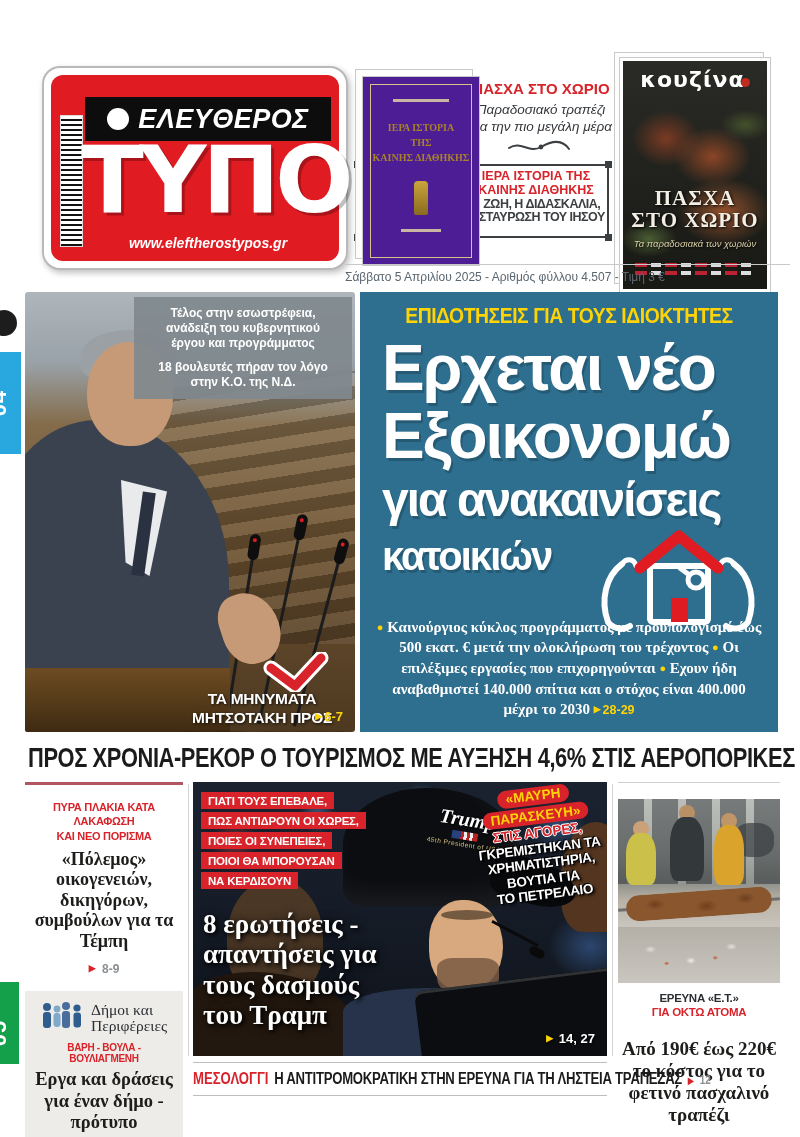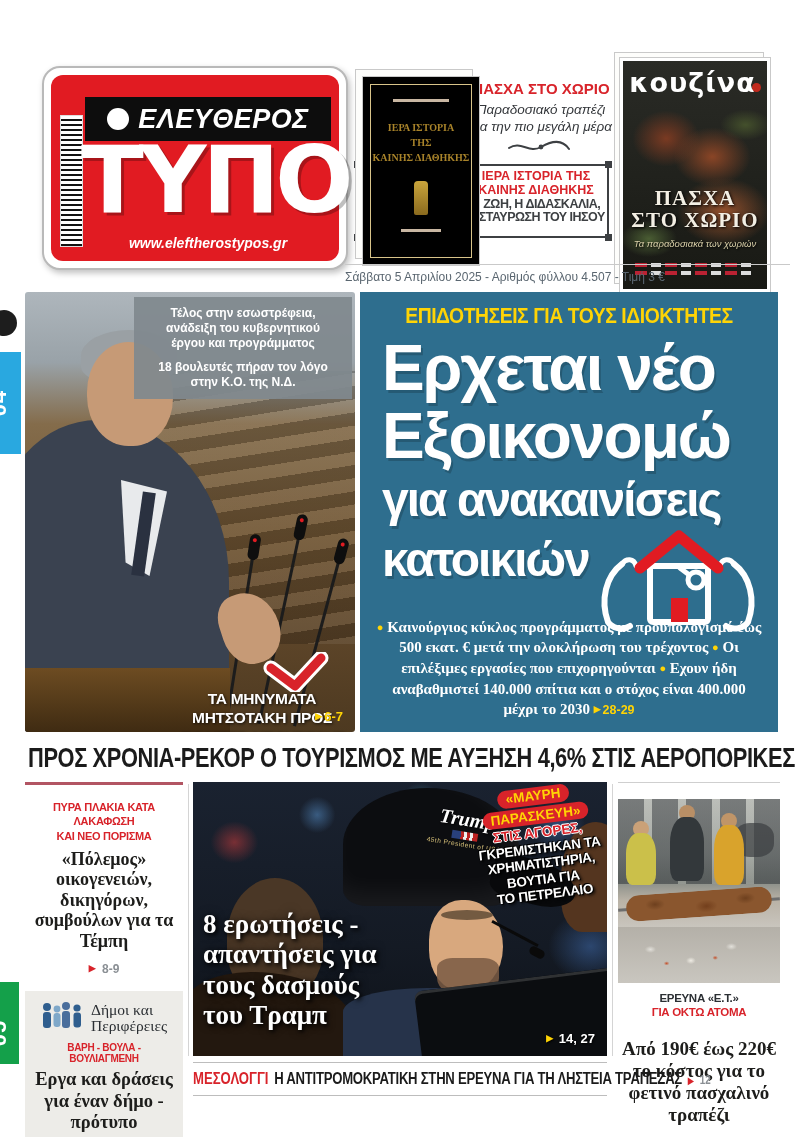--- a/index.html
+++ b/index.html
@@ -37,21 +37,21 @@
             color:#5a6670;font-size:12px;}
   .promo-frame{left:357px;top:164px;width:248px;height:70px;border:2px solid #3d4043;}
   .corner{position:absolute;width:7px;height:7px;background:#3d4043;}
   .promo-frame .tl{left:-5px;top:-5px}.promo-frame .tr{right:-5px;top:-5px}
   .promo-frame .bl{left:-5px;bottom:-5px}.promo-frame .br{right:-5px;bottom:-5px}
   .frame-text{position:absolute;left:108px;right:2px;top:4px;text-align:center;line-height:1.1;}
   .frame-title{color:#d8232a;font-weight:bold;font-size:12.5px;}
   .frame-sub{color:#3d4043;font-weight:bold;font-size:12.5px;letter-spacing:-.5px;}
   .book{left:362px;top:76px;width:116px;height:188px;}
   .book .back{position:absolute;left:-7px;top:-7px;width:116px;height:188px;background:#fdfdfb;border:1px solid #c9c9c9;}
-  .book .front{position:absolute;left:0;top:0;width:116px;height:188px;background:#000000;border:1px solid #c9c9c9;}
+  .book .front{position:absolute;left:0;top:0;width:116px;height:188px;background:#4c1d95;border:1px solid #c9c9c9;}
   .book .inner{position:absolute;left:7px;top:7px;right:7px;bottom:7px;border:1px solid #d8c48a;
                text-align:center;}
   .book .bar{height:3px;background:#c8b6a2;margin:14px 22px 0;}
   .book .title{margin-top:18px;color:#a8832a;font-weight:bold;font-size:10px;line-height:1.5;
                font-family:"Liberation Serif",serif;}
   .book .figure{width:14px;height:34px;margin:16px auto 0;
                 background:linear-gradient(180deg,#caa53c,#8a6a1e);border-radius:4px 4px 2px 2px;}
   .book .bar2{height:3px;background:#c8b6a2;margin:14px 30px 0;}
   .promo-kicker{left:470px;top:80px;width:142px;text-align:center;color:#d8232a;font-weight:bold;font-size:15px;}
   .promo-tagline{left:468px;top:102px;width:146px;text-align:center;color:#33363a;font-style:italic;
@@ -62,21 +62,21 @@
   .mag-back{left:614px;top:52px;width:148px;height:230px;background:#fdfdfb;border:1px solid #c9c9c9;}
   .mag{left:620px;top:58px;width:144px;height:228px;border:3px solid #fff;box-shadow:0 0 0 1px #c9c9c9;
        background:
         radial-gradient(55px 42px at 62% 42%,#8a4526 0%,rgba(138,69,38,0) 70%),
         radial-gradient(48px 40px at 30% 34%,#7a3a22 0%,rgba(122,58,34,0) 70%),
         radial-gradient(66px 48px at 70% 66%,#93502c 0%,rgba(147,80,44,0) 70%),
         radial-gradient(40px 26px at 18% 78%,#4a5d33 0%,rgba(74,93,51,0) 70%),
         radial-gradient(36px 22px at 85% 28%,#44502c 0%,rgba(68,80,44,0) 70%),
         linear-gradient(180deg,#2a2b26,#181914);}
   .mag-logo{position:absolute;left:0;right:0;top:6px;text-align:center;color:#fff;
-            font-family:"DejaVu Sans",sans-serif;font-weight:600;font-size:27px;letter-spacing:1px;}
+            font-family:"DejaVu Sans",sans-serif;font-weight:600;font-size:22px;letter-spacing:1px;}
   .mag-logo .pep{display:inline-block;width:9px;height:9px;border-radius:50%;background:#c12a1e;margin-left:-4px;}
   .mag-title{position:absolute;left:0;right:0;bottom:58px;text-align:center;color:#f3efe4;
              font-family:"Liberation Serif",serif;font-weight:bold;font-size:21px;line-height:1.05;
              letter-spacing:1px;text-shadow:1px 1px 3px #000;}
   .mag-sub{position:absolute;left:0;right:0;bottom:40px;text-align:center;color:#d9cfa8;
            font-style:italic;font-size:9.5px;text-shadow:1px 1px 2px #000;}
   .mag-lines{position:absolute;left:12px;right:12px;bottom:22px;height:4px;
              background:repeating-linear-gradient(90deg,#b23 0 12px,transparent 12px 16px,#ddd 16px 26px,transparent 26px 30px);}
   .mag-lines2{bottom:14px;}
 
@@ -114,21 +114,21 @@
 
   
   .bluebox{left:360px;top:292px;width:418px;height:440px;background:#2e6e8e;overflow:hidden;}
   .bb-kicker{position:absolute;left:0;right:0;top:12px;text-align:center;color:#ffd405;
              font-weight:800;font-size:21.5px;letter-spacing:-.5px;}
   .bb-h{position:absolute;left:22px;color:#fff;font-weight:800;letter-spacing:-2px;
         text-shadow:2px 3px 0 rgba(0,0,0,.18);line-height:1;}
   .bb-h1{top:44px;font-size:64px;}
   .bb-h2{top:112px;font-size:64px;}
   .bb-h3{top:184px;font-size:48px;}
-  .bb-h4{top:244px;font-size:48px;}
+  .bb-h4{top:244px;font-size:40px;}
   .bb-house{position:absolute;right:14px;top:222px;}
   .bb-sum{position:absolute;left:14px;right:14px;bottom:12px;text-align:center;color:#fff;
           font-family:"Liberation Serif",serif;font-weight:bold;font-size:15px;line-height:1.38;}
   .bb-sum .bullet{color:#ffd405;font-size:11px;vertical-align:1px;}
   .bb-sum .pr-yellow{font-family:"Liberation Sans",sans-serif;font-size:12.5px;}
 
   
   .strip1{left:0;top:736px;width:800px;height:44px;background:#fff;display:flex;align-items:center;padding-left:28px;box-sizing:border-box;}
   .strip1 .inner{display:flex;align-items:baseline;gap:8px;transform:scaleX(.78);transform-origin:left center;white-space:nowrap;}
   .strip1 .txt{color:#1b1b1b;font-weight:800;font-size:28px;letter-spacing:-.5px;}
@@ -452,20 +452,27 @@
       <div class="sub">45th President of USA</div>
     </div>
     <div class="face"></div>
     <div class="brow"></div>
     <div class="beard"></div>
     <div class="mic-arm"></div>
     <div class="mic-tip"></div>
     <div class="jacket"></div>
     <div class="tablet"></div>
 
+    <div class="redlines">
+      <div class="rl">ΓΙΑΤΙ ΤΟΥΣ ΕΠΕΒΑΛΕ,</div>
+      <div class="rl">ΠΩΣ ΑΝΤΙΔΡΟΥΝ ΟΙ ΧΩΡΕΣ,</div>
+      <div class="rl">ΠΟΙΕΣ ΟΙ ΣΥΝΕΠΕΙΕΣ,</div>
+      <div class="rl">ΠΟΙΟΙ ΘΑ ΜΠΟΡΟΥΣΑΝ</div>
+      <div class="rl">ΝΑ ΚΕΡΔΙΣΟΥΝ</div>
+    </div>
     <div class="badge">
       <div><span class="rb">«ΜΑΥΡΗ</span></div>
       <div><span class="rb">ΠΑΡΑΣΚΕΥΗ»</span></div>
       <div class="outl">ΣΤΙΣ ΑΓΟΡΕΣ,</div>
       <div class="wl">ΓΚΡΕΜΙΣΤΗΚΑΝ ΤΑ</div>
       <div class="wl">ΧΡΗΜΑΤΙΣΤΗΡΙΑ,</div>
       <div class="wl">ΒΟΥΤΙΑ ΓΙΑ</div>
       <div class="wl">ΤΟ ΠΕΤΡΕΛΑΙΟ</div>
     </div>
     <div class="p2-head">

